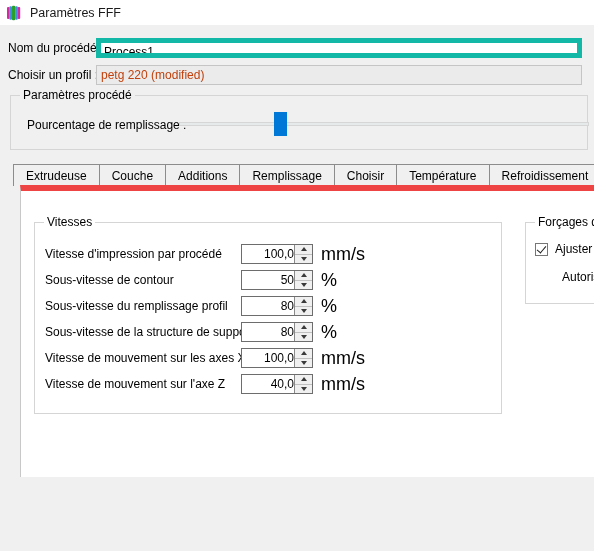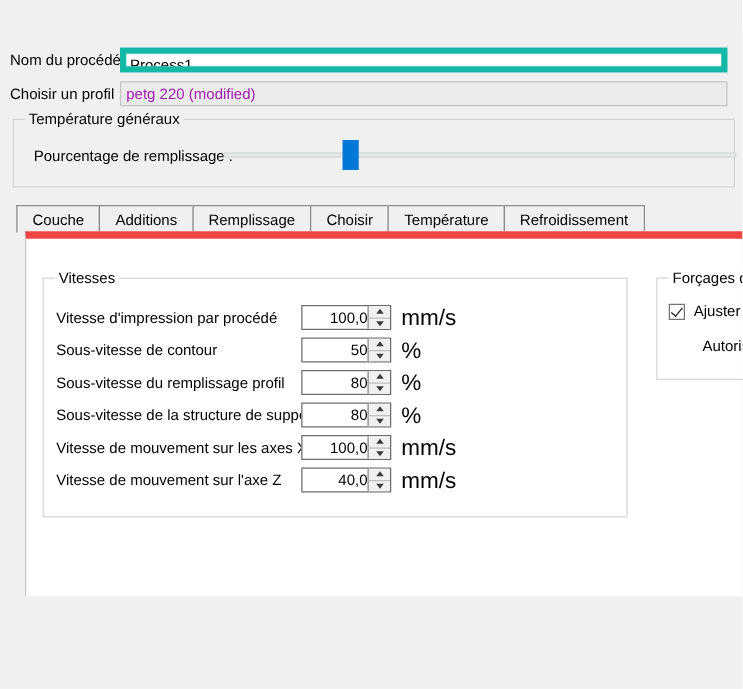--- a/index.html
+++ b/index.html
@@ -90,21 +90,21 @@
   }
   .combo-field {
     height: 20px;
     box-sizing: border-box;
     border: 1px solid #c5c5c5;
     background: #ebebeb;
     font-family: "Liberation Sans", sans-serif;
     font-size: 12px;
     line-height: 18px;
     padding: 0 4px;
-    color: #a21caf;
+    color: #c2410c;
     white-space: nowrap;
     overflow: hidden;
   }
 
   
   .groupbox {
     position: absolute;
     border: 1px solid #d5d5d5;
     box-sizing: border-box;
   }
@@ -329,43 +329,56 @@
     top: 47px;
     font-size: 12px;
     white-space: nowrap;
   }
 </style>
 </head>
 <body>
 
 <div id="window">
 
+  <div id="titlebar">
+    <svg id="app-icon" viewBox="0 0 16 16">
+      <rect x="1" y="2" width="2.6" height="12" rx="1.1" fill="#d52b9e"></rect>
+      <rect x="3.4" y="1.2" width="2.6" height="13.6" rx="1.1" fill="#3f8fe0"></rect>
+      <rect x="5.9" y="0.8" width="3.4" height="14.4" rx="1.3" fill="#28a02a"></rect>
+      <rect x="9.2" y="1.2" width="2.6" height="13.6" rx="1.1" fill="#3f8fe0"></rect>
+      <rect x="11.6" y="2" width="2.6" height="12" rx="1.1" fill="#d52b9e"></rect>
+    </svg>
+    <span id="title-text">Paramètres FFF</span>
+  </div>
 
   <div id="client">
 
     <div class="form-row" style="top:13px;">
       <span class="form-label">Nom du procédé :</span>
       <div class="text-field" style="width:486px;">Process1</div>
     </div>
 
     <div class="form-row" style="top:40px;">
       <span class="form-label">Choisir un profil :</span>
       <div class="combo-field" style="width:486px;">petg 220 (modified)</div>
     </div>
 
     <div class="groupbox" id="general-group">
-      <span class="gb-title">Température généraux</span>
+      <span class="gb-title">Paramètres procédé</span>
       <span id="infill-label">Pourcentage de remplissage :</span>
       <div id="infill-slider">
         <div class="track"></div>
         <div class="thumb"></div>
       </div>
     </div>
 
     <div id="tabbar">
+      <div class="tab">
+        <span>Extrudeuse</span>
+      </div>
       <div class="tab">
         <span>Couche</span>
       </div>
       <div class="tab">
         <span>Additions</span>
       </div>
       <div class="tab">
         <span>Remplissage</span>
       </div>
       <div class="tab">

